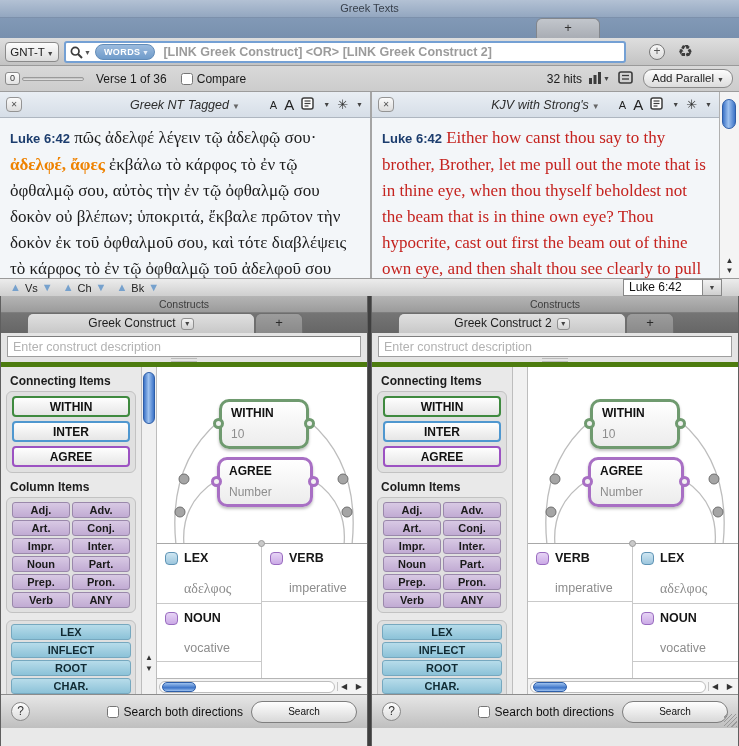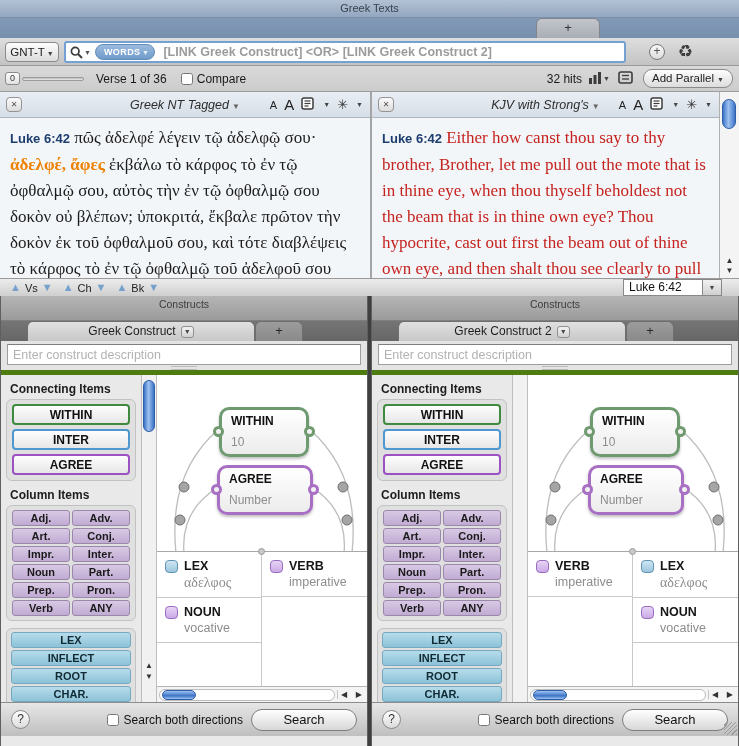--- a/index.html
+++ b/index.html
@@ -61,21 +61,21 @@
 
   .tw-navbar { height:18px; background:linear-gradient(#ececec,#cfcfcf); border-top:1px solid #9a9a9a; position:relative; display:flex; align-items:center; font-size:11px; }
   .tri { color:#76a1cd; font-size:11px; line-height:11px; }
   .navgrp { display:flex; align-items:center; gap:4px; margin-left:10px; }
   .ref-box { position:absolute; right:36px; top:0px; width:80px; height:17px; background:#fff; border:1px solid #888; font-size:12px; line-height:15px; padding-left:5px; color:#111; }
   .ref-dn { position:absolute; right:17px; top:0px; width:19px; height:17px; background:linear-gradient(#f2f2f2,#cfcfcf); border:1px solid #888; border-left:none; text-align:center; font-size:7px; line-height:16px; color:#444; }
 
   
   .bottom { position:absolute; left:0; top:296px; width:739px; height:450px; display:flex; }
   .construct-window { flex:1; background:#e9e9e9; border-left:1px solid #5f5f5f; border-right:1px solid #5f5f5f; overflow:hidden; position:relative; }
-  .cw-titlebar { height:25px; background:linear-gradient(#b5b5b5,#9b9b9b); border-bottom:1px solid #7e7e7e; text-align:center; font-size:10.5px; color:#3d3d3d; line-height:16px; }
+  .cw-titlebar { height:17px; background:linear-gradient(#b5b5b5,#9b9b9b); border-bottom:1px solid #7e7e7e; text-align:center; font-size:10.5px; color:#3d3d3d; line-height:16px; }
   .cw-tabbar { height:20px; background:linear-gradient(#757575,#666); position:relative; }
   .cw-tab { position:absolute; left:26px; top:0; width:228px; height:20px; background:linear-gradient(#e0e0e0,#c8c8c8); border:1px solid #6e6e6e; border-bottom:none; border-radius:6px 6px 0 0; text-align:center; line-height:19px; font-size:12px; color:#1d1d1d; }
   .cw-plustab { position:absolute; left:254px; top:0; width:48px; height:20px; background:linear-gradient(#9c9c9c,#8a8a8a); border:1px solid #6e6e6e; border-bottom:none; border-radius:6px 6px 0 0; text-align:center; line-height:18px; font-size:13px; color:#2a2a2a; }
   .cw-descwrap { height:29px; background:#e4e4e4; position:relative; padding:3px 6px 0 6px; }
   .cw-desc { width:100%; height:21px; border:1px solid #9e9e9e; border-top-color:#7e7e7e; background:#fff; font-size:12.5px; padding:0 5px; color:#222; font-family:"Liberation Sans",sans-serif; }
   .cw-desc::placeholder { color:#b2b2b2; }
   .descgrip { position:absolute; left:50%; bottom:0px; width:26px; height:4px; margin-left:-13px; border-top:1px solid #bbb; border-bottom:1px solid #bbb; }
   .cw-main { height:332px; display:flex; border-top:5px solid #4d7c0f; }
   .cw-sidebar { width:140px; background:#e9e9e9; padding-top:5px; overflow:hidden; }
   .side-label { font-size:12px; font-weight:bold; color:#1c1c1c; margin:2px 0 3px 9px; }
@@ -107,30 +107,30 @@
   .agree-b .port { border-color:#a86fc4; }
   .cols { flex:1; border-top:1px solid #a8a8a8; display:flex; position:relative; background:#fff; }
   .col-handle { position:absolute; left:50%; top:-4px; width:7px; height:7px; margin-left:-4px; border-radius:50%; background:#c9c9c9; border:1px solid #9a9a9a; z-index:2; }
   .cc-col { width:50%; border-right:1px solid #c9c9c9; }
   .cc-col:last-child { border-right:none; }
   .cc-cell { padding:7px 8px 6px 8px; border-bottom:1px solid #c9c9c9; min-height:45px; }
   .cc-tagrow { display:flex; align-items:center; gap:6px; font-weight:bold; font-size:12.5px; color:#161616; }
   .swatch { width:13px; height:13px; border-radius:4px; border:1.5px solid; }
   .swatch.blue { background:linear-gradient(#cfe6f2,#9cc6dd); border-color:#5f94b5; }
   .swatch.purple { background:linear-gradient(#e6d4f5,#cbaae6); border-color:#9a6cc0; }
-  .cc-val { margin-left:19px; margin-top:2px; font-size:12.5px; color:#8d8d8d; }
+  .cc-val { margin-left:19px; margin-top:16px; font-size:12.5px; color:#8d8d8d; }
   .cc-val.greek { font-family:"Liberation Serif","DejaVu Serif",serif; font-size:14px; }
   .hscroll { height:16px; border-top:1px solid #b5b5b5; background:#f4f4f4; display:flex; align-items:center; padding:1px 2px; }
   .h-track { flex:1; height:12px; background:#fff; border:1px solid #bdbdbd; border-radius:6px; position:relative; }
   .h-thumb { position:absolute; left:2px; top:0px; width:34px; height:10px; border-radius:5px; background:linear-gradient(#9ec2ef,#3d74c8 60%,#9ec2ef); border:1px solid #2e5ea8; }
   .h-arrows { width:28px; display:flex; justify-content:space-between; padding:0 3px; font-size:8px; color:#333; border-left:1px solid #c5c5c5; margin-left:2px; }
   .cw-footer { height:34px; background:linear-gradient(#e6e6e6,#bfbfbf); border-top:1px solid #8c8c8c; display:flex; align-items:center; padding:0 10px; position:relative; }
   .help-btn { width:19px; height:19px; border-radius:50%; background:linear-gradient(#fdfdfd,#dcdcdc); border:1px solid #8a8a8a; text-align:center; line-height:17px; font-size:12px; color:#333; }
   .bothdir { margin-left:auto; display:flex; align-items:center; gap:5px; font-size:12px; color:#111; }
-  .search-btn { margin-left:8px; width:106px; height:22px; background:linear-gradient(#fefefe,#d8d8d8); border:1px solid #7e7e7e; border-radius:11px; font-size:13px; color:#111; font-family:"Liberation Sans",sans-serif; }
+  .search-btn { margin-left:8px; width:106px; height:22px; background:linear-gradient(#fefefe,#d8d8d8); border:1px solid #7e7e7e; border-radius:11px; font-size:10px; color:#111; font-family:"Liberation Sans",sans-serif; }
   .corner-grip { position:absolute; right:1px; bottom:1px; width:13px; height:13px; background:repeating-linear-gradient(135deg,transparent 0 2px,#9a9a9a 2px 3px); display:none; }
   .construct-window.rightwin .corner-grip { display:block; }
   .win-divider { width:3px; background:#3f3f3f; }
   input[type="checkbox"] { width:12px; height:12px; }
 </style>
 </head>
 <body>
 
 <div class="tw">
   <div class="tw-titlebar">

